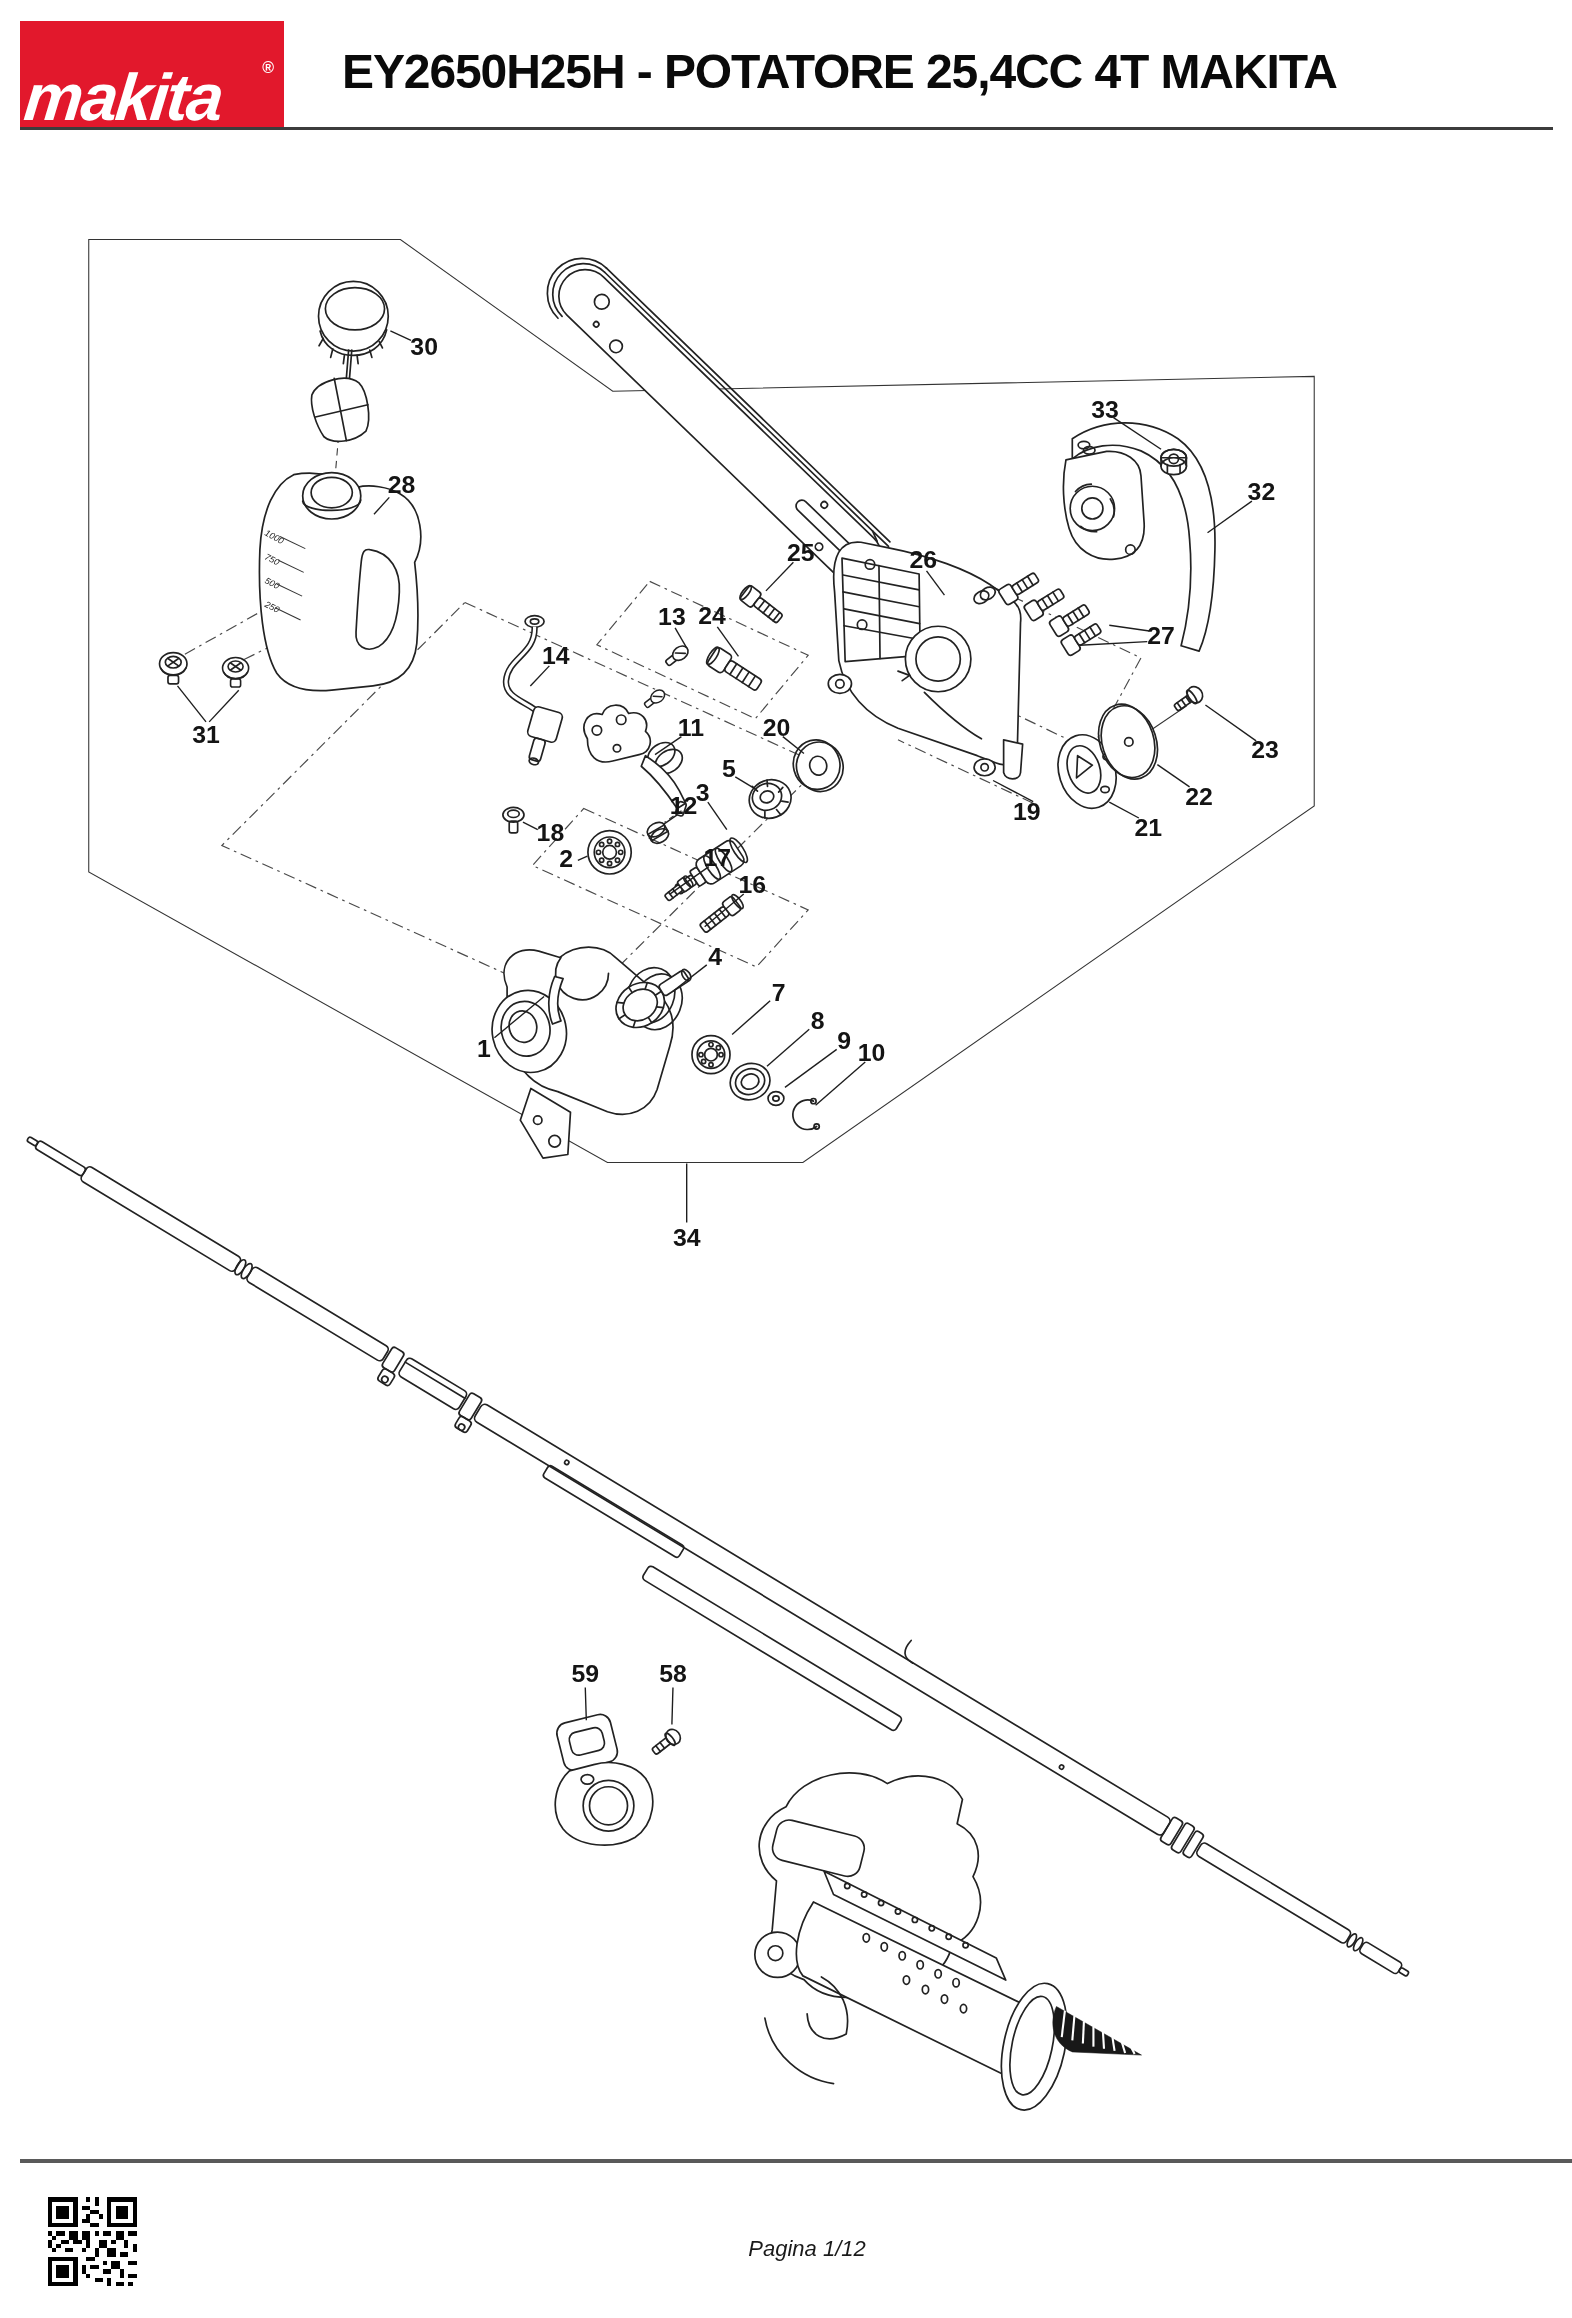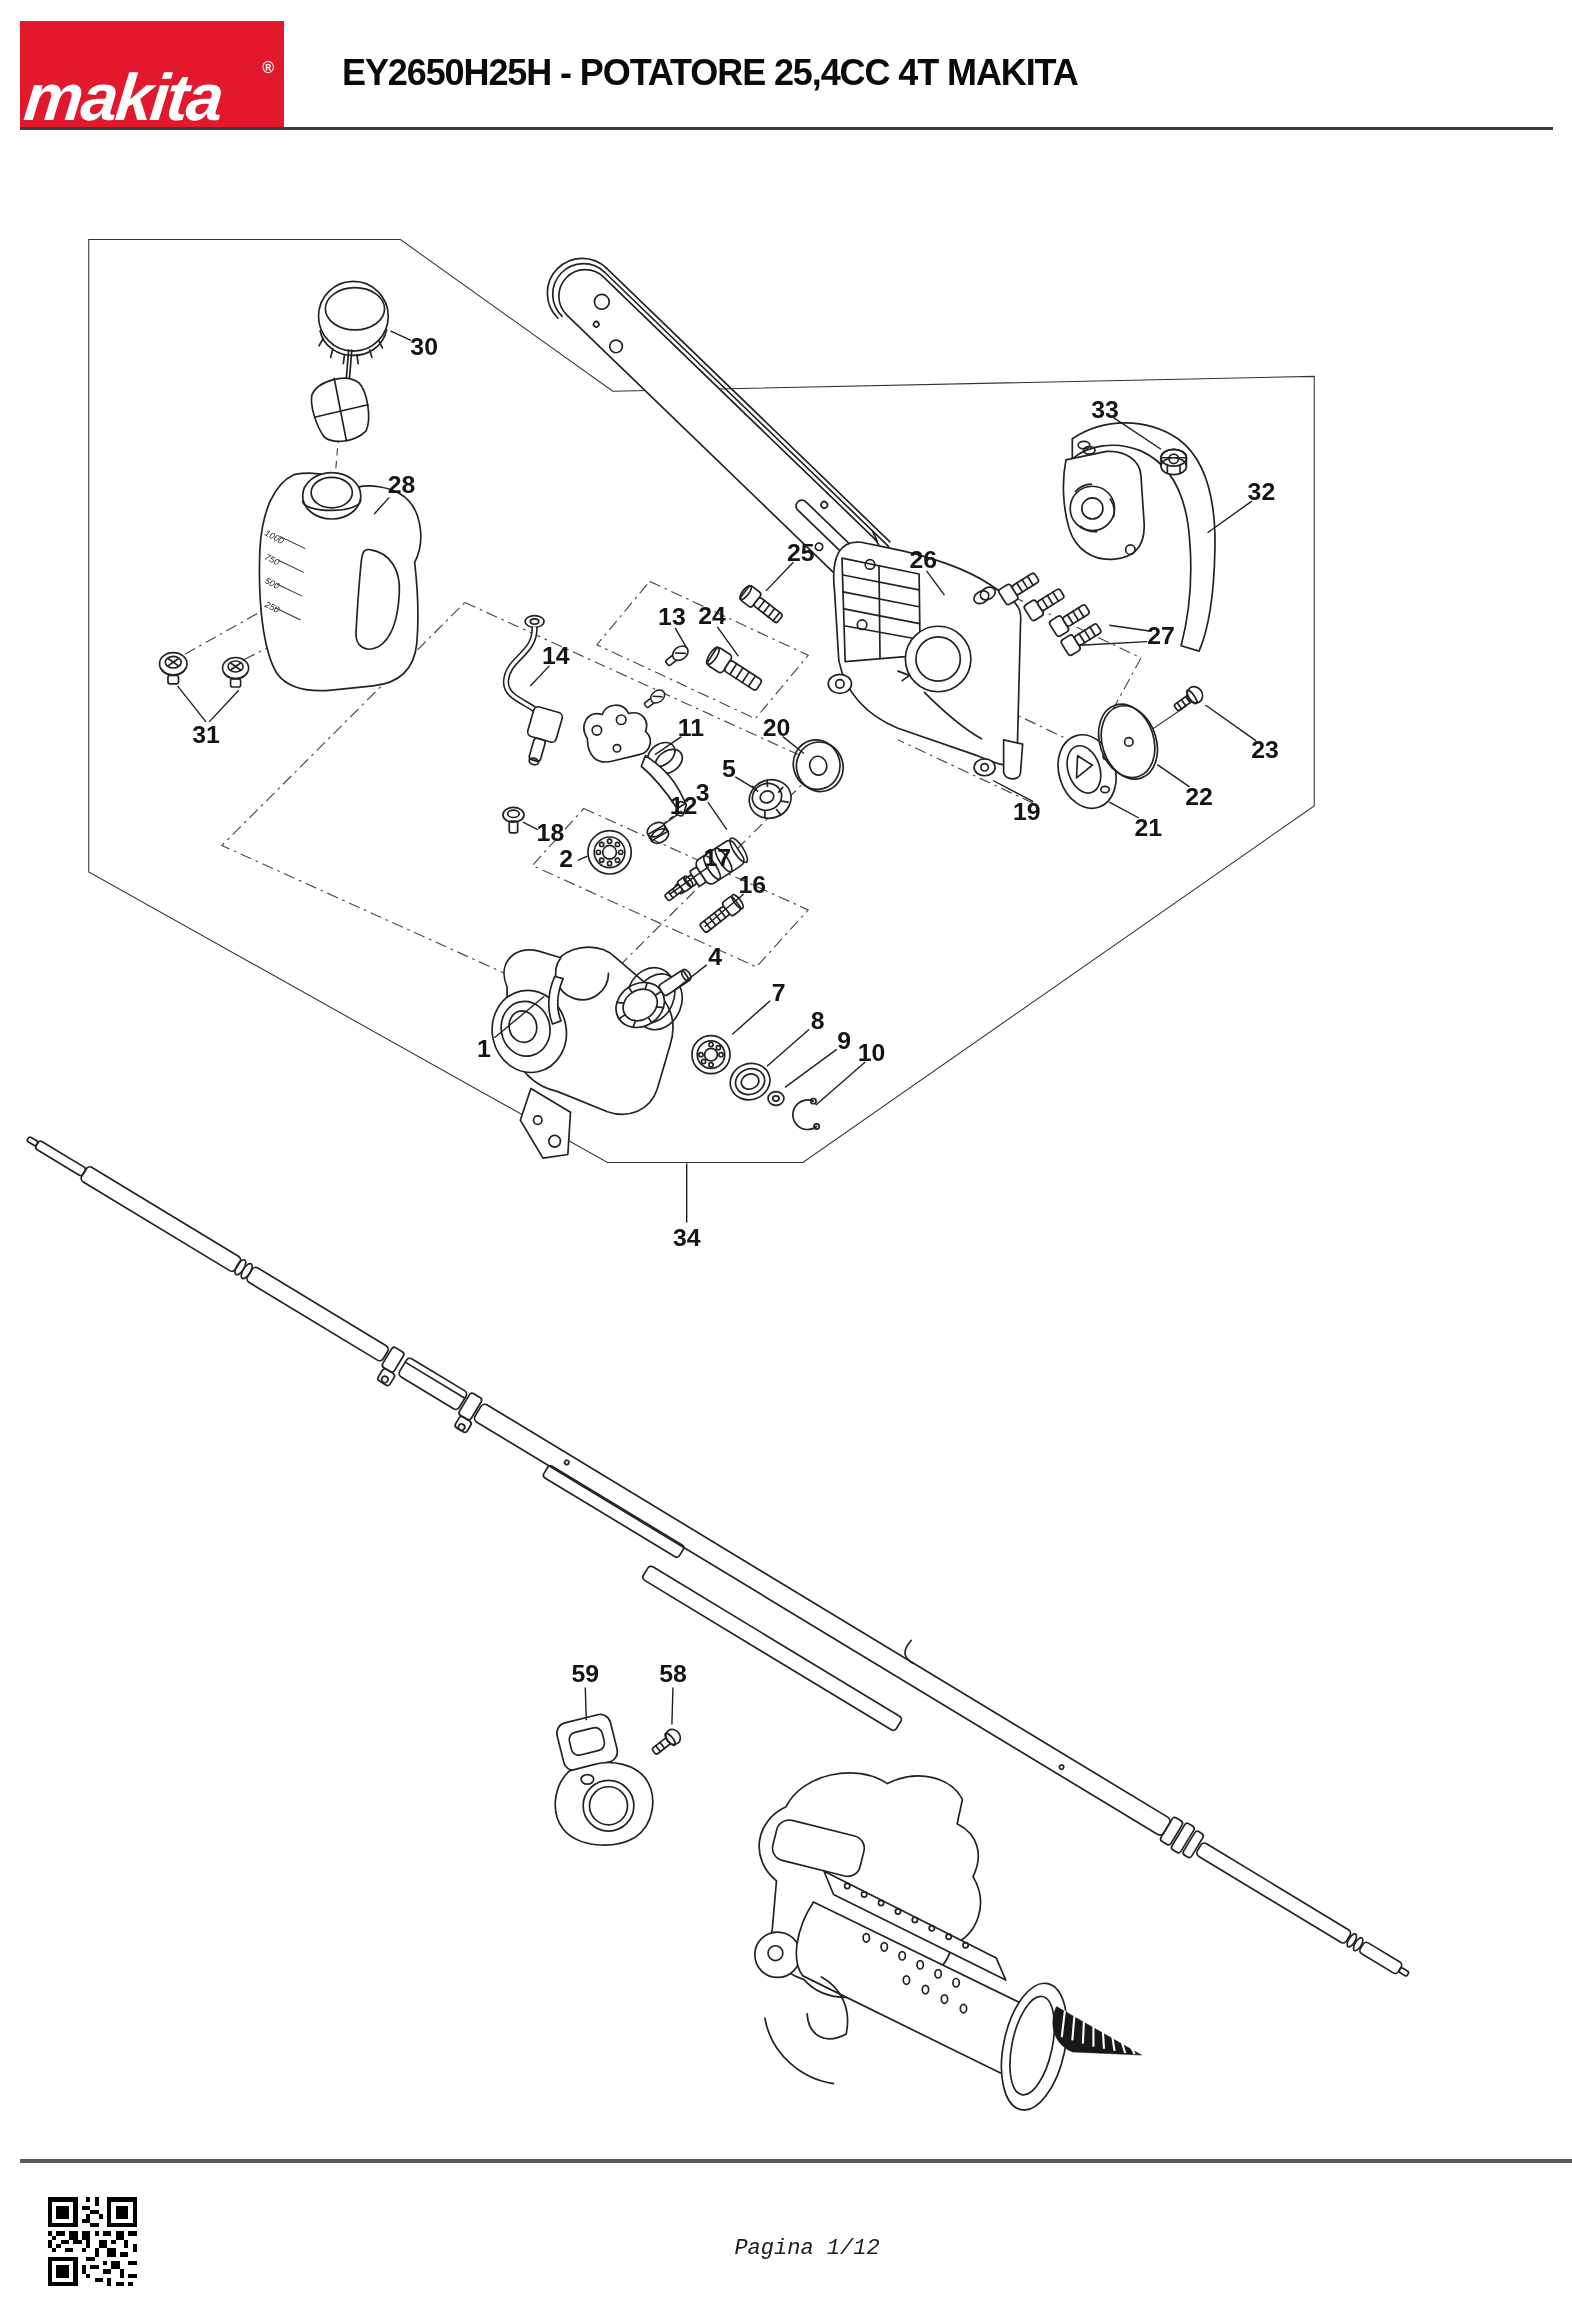--- a/index.html
+++ b/index.html
@@ -4,26 +4,26 @@
 <style>
   html,body{margin:0;padding:0;background:#888;}
   .page{position:relative;width:1572px;height:2319px;background:#ffffff;overflow:hidden;
         font-family:"Liberation Sans",sans-serif;}
   .logo-box{position:absolute;left:19.5px;top:20.6px;width:264px;height:107px;background:#e2182c;
             overflow:visible;}
   .logo-script{position:absolute;left:5.3px;bottom:-7.4px;color:#ffffff;font-style:italic;
             font-weight:bold;font-size:66px;letter-spacing:-2.1px;transform:skewX(-6deg);
             white-space:nowrap;}
   .logo-reg{position:absolute;right:9.5px;top:38px;color:#ffffff;font-size:16px;font-weight:bold;}
-  .page-title{position:absolute;left:342px;top:52px;font-size:36px;font-weight:800;
+  .page-title{position:absolute;left:342px;top:44px;font-size:48px;font-weight:800;
             letter-spacing:-1.1px;color:#0a0a0a;white-space:nowrap;}
   .header-rule{position:absolute;left:19.5px;top:127px;width:1533px;height:2.6px;background:#3c3c3c;}
   .footer-rule{position:absolute;left:19.5px;top:2159px;width:1553px;height:3.7px;background:#5a5a5a;}
   .page-label{position:absolute;left:728px;top:2236px;width:158px;text-align:center;
-            font-size:22px;font-style:italic;color:#1a1a1a;font-family:Liberation Mono, monospace;}
+            font-size:22px;font-style:italic;color:#1a1a1a;}
   svg text.callout{font-family:"Liberation Sans",sans-serif;font-size:47px;font-weight:600;fill:#141414;}
   svg .ln{stroke:#222;stroke-width:3.2;fill:none;stroke-linecap:round;stroke-linejoin:round;}
   svg .lnw{stroke:#222;stroke-width:3.2;fill:#fff;stroke-linecap:round;stroke-linejoin:round;}
   svg .thin{stroke:#333;stroke-width:2;fill:none;}
   svg .dd{stroke:#4a4a4a;stroke-width:2.2;fill:none;stroke-dasharray:22 9 5 9;}
   svg .leader{stroke:#1e1e1e;stroke-width:2.6;fill:none;}
   .qr{position:absolute;left:48px;top:2197px;}
 </style>
 </head>
 <body>

